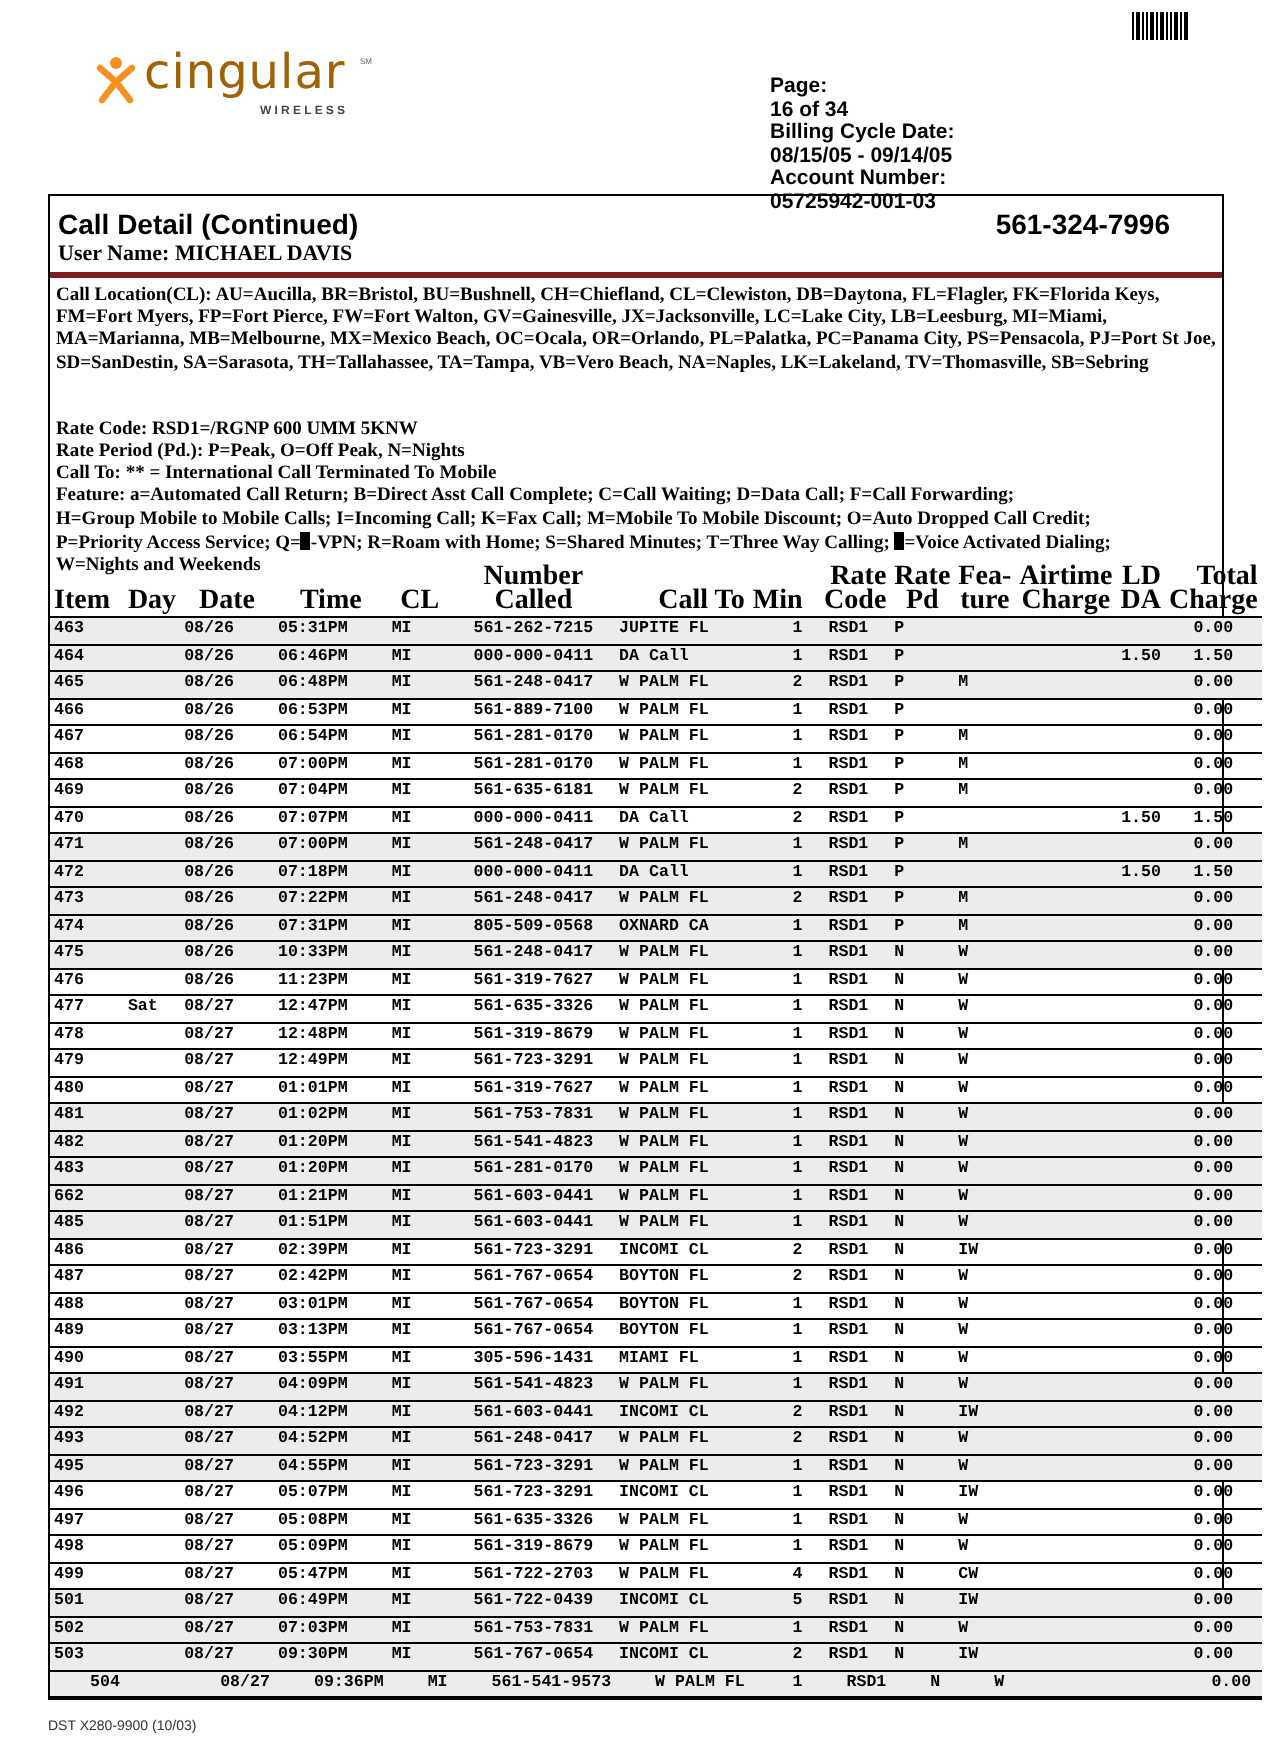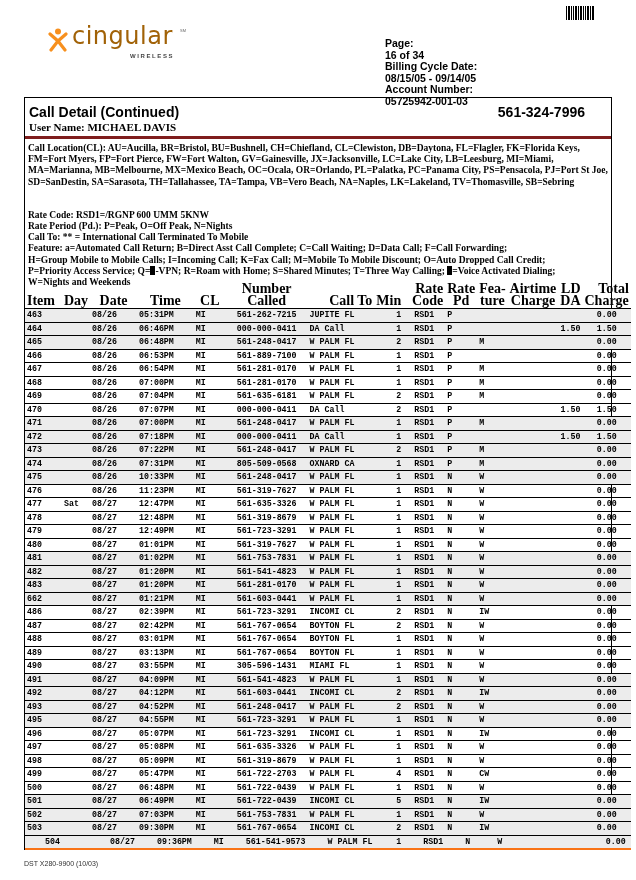--- a/index.html
+++ b/index.html
@@ -20,21 +20,21 @@
   .hdr .phone { position: absolute; right: 26px; top: 6px; font-size: 14px; font-weight: bold; margin-left: 47px; }
   .hdr .user { position: absolute; left: 4px; top: 23px; font-family: "Liberation Serif", serif; font-size: 11px; font-weight: bold; }
   .legend { padding: 4px 3px 0 3px; font-family: "Liberation Serif", serif; font-size: 9.5px; line-height: 11.2px; font-weight: bold; }
   .legend p { margin: 0; }
   .legend .gap { height: 22px; }
   .blk { display: inline-block; width: 5px; height: 9px; background: #000; vertical-align: -1px; }
   table.calls { position: absolute; left: 0; top: 185px; width: 585px; border-collapse: collapse; }
   table.calls th { font-family: Liberation Serif, serif; font-size: 14px; font-weight: bold; line-height: 11.5px; padding: 0 2px 2px 2px; vertical-align: bottom; white-space: nowrap; }
   table.calls td { font-family: "Liberation Mono", monospace; font-size: 8.3px; font-weight: bold; height: 12.5px; padding: 0 2px; white-space: nowrap; border-top: 1px solid #000; line-height: 12px; }
   table.calls tr.shade td { background: #ececec; }
-  table.calls tbody tr:last-child td { border-bottom: 2px solid #f97316; padding-left: 20px; }
+  table.calls tbody tr:last-child td { border-bottom: 2px solid #000000; padding-left: 20px; }
   .l { text-align: left; } .r { text-align: right; } .c { text-align: center; }
   .footer { position: absolute; left: 24px; top: 860px; font-size: 7px; color: #333; }
 </style>
 </head>
 <body>
 
 <div class="barcode">
   <span style="width:1px"></span>
     <span style="width:2px"></span>
     <span style="width:1px"></span>
@@ -474,20 +474,36 @@
           <td class="c">561-603-0441</td>
           <td class="l">W PALM FL</td>
           <td class="r">1</td>
           <td class="c">RSD1</td>
           <td class="l">N</td>
           <td class="l">W</td>
           <td class="r"></td>
           <td class="r"></td>
           <td class="c">0.00</td>
         </tr>
+        <tr class="shade">
+          <td class="l">485</td>
+          <td class="l"></td>
+          <td class="l">08/27</td>
+          <td class="l">01:51PM</td>
+          <td class="l">MI</td>
+          <td class="c">561-603-0441</td>
+          <td class="l">W PALM FL</td>
+          <td class="r">1</td>
+          <td class="c">RSD1</td>
+          <td class="l">N</td>
+          <td class="l">W</td>
+          <td class="r"></td>
+          <td class="r"></td>
+          <td class="c">0.00</td>
+        </tr>
         <tr>
           <td class="l">486</td>
           <td class="l"></td>
           <td class="l">08/27</td>
           <td class="l">02:39PM</td>
           <td class="l">MI</td>
           <td class="c">561-723-3291</td>
           <td class="l">INCOMI CL</td>
           <td class="r">2</td>
           <td class="c">RSD1</td>
@@ -678,36 +694,20 @@
           <td class="l"></td>
           <td class="l">08/27</td>
           <td class="l">05:47PM</td>
           <td class="l">MI</td>
           <td class="c">561-722-2703</td>
           <td class="l">W PALM FL</td>
           <td class="r">4</td>
           <td class="c">RSD1</td>
           <td class="l">N</td>
           <td class="l">CW</td>
-          <td class="r"></td>
-          <td class="r"></td>
-          <td class="c">0.00</td>
-        </tr>
-        <tr>
-          <td class="l">500</td>
-          <td class="l"></td>
-          <td class="l">08/27</td>
-          <td class="l">06:48PM</td>
-          <td class="l">MI</td>
-          <td class="c">561-722-0439</td>
-          <td class="l">W PALM FL</td>
-          <td class="r">1</td>
-          <td class="c">RSD1</td>
-          <td class="l">N</td>
-          <td class="l">W</td>
           <td class="r"></td>
           <td class="r"></td>
           <td class="c">0.00</td>
         </tr>
         <tr class="shade">
           <td class="l">501</td>
           <td class="l"></td>
           <td class="l">08/27</td>
           <td class="l">06:49PM</td>
           <td class="l">MI</td>

